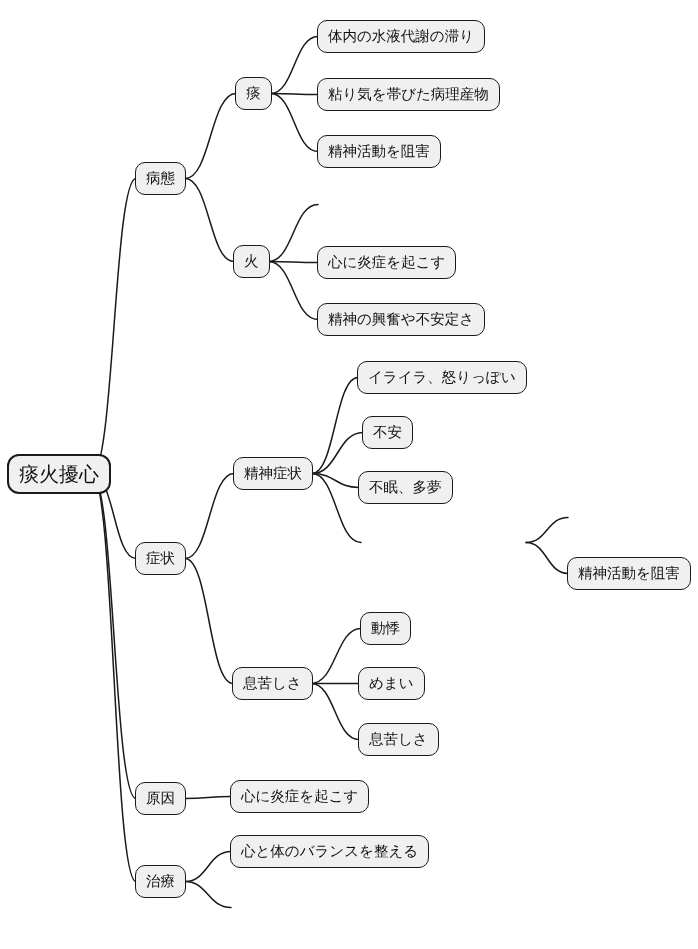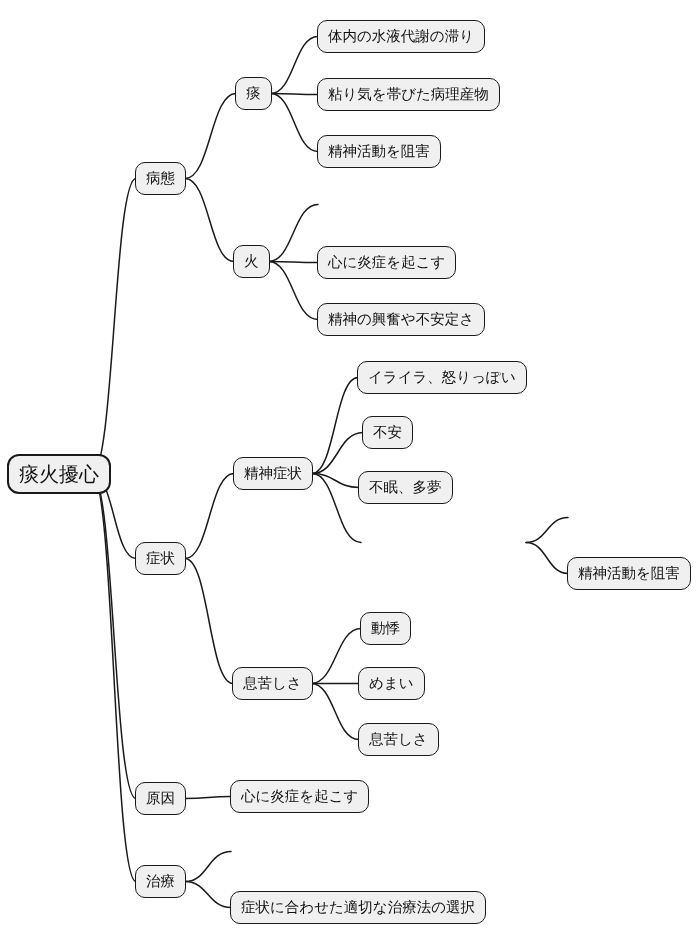--- a/index.html
+++ b/index.html
@@ -103,14 +103,14 @@
   <div class="node" style="left:567px;top:557px">精神活動を阻害</div>
   <div class="node" style="left:232px;top:667px">息苦しさ</div>
   <div class="node" style="left:360px;top:612px">動悸</div>
   <div class="node" style="left:358px;top:667px">めまい</div>
   <div class="node" style="left:358px;top:723px">息苦しさ</div>
 
   <div class="node" style="left:135px;top:782px">原因</div>
   <div class="node" style="left:230px;top:780px">心に炎症を起こす</div>
 
   <div class="node" style="left:135px;top:865px">治療</div>
-  <div class="node" style="left:230px;top:891px">症状に合わせた適切な治療法の選択</div>
+  <div class="node" style="left:230px;top:835px">心と体のバランスを整える</div>
 </div>
 
 </body></html>

